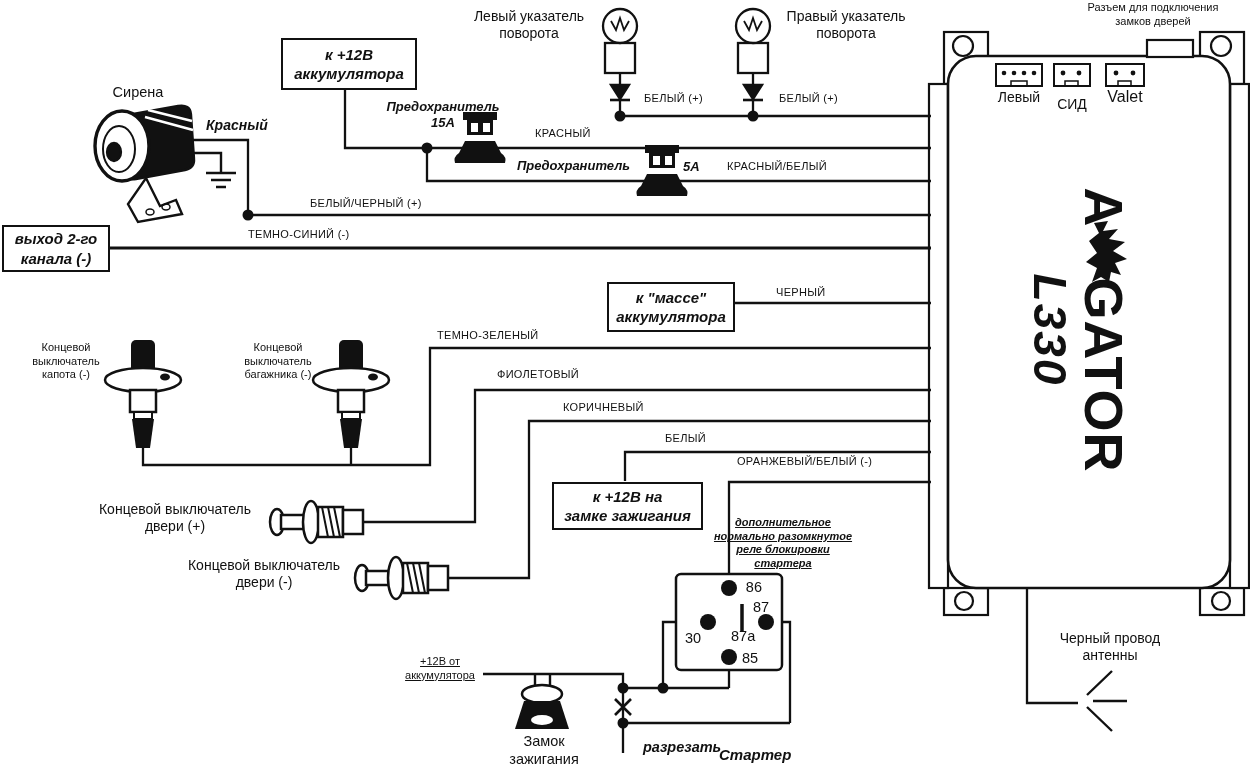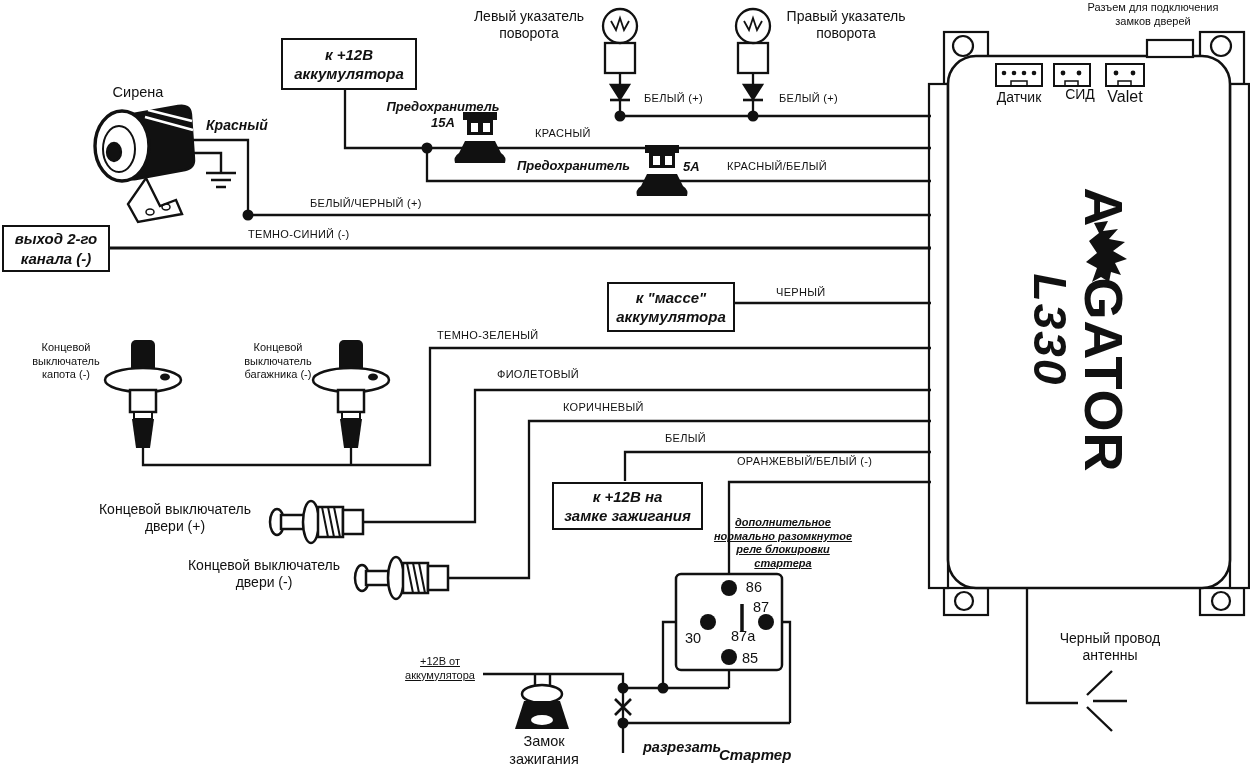--- a/index.html
+++ b/index.html
@@ -273,22 +273,22 @@
 
   <div class="lbl c" style="left:392px;top:655px;width:96px;text-decoration:underline;">+12В от
 аккумулятора</div>
   <div class="lbl c" style="left:498px;top:733px;width:92px;font-size:14.5px;">Замок
 зажигания</div>
   <div class="lbl it" style="left:643px;top:698px;font-size:14.5px;margin-top:41px;">разрезать</div>
   <div class="lbl it" style="left:719px;top:746px;font-size:15px;">Стартер</div>
 
   <div class="lbl c" style="left:1056px;top:1px;width:194px;">Разъем для подключения
 замков дверей</div>
-  <div class="conn-lbl" style="left:992px;top:89px;width:54px;">Датчик</div>
-  <div class="conn-lbl" style="left:1052px;top:86px;width:40px;margin-left:8px;">СИД</div>
+  <div class="conn-lbl" style="left:992px;top:89px;width:54px;">Левый</div>
+  <div class="conn-lbl" style="left:1052px;top:96px;width:40px;">СИД</div>
   <div class="conn-lbl" id="valet-lbl" style="left:1101px;top:88px;width:48px;">Valet</div>
 
   <div id="logo">
     <div class="brand">
       <span>A</span>
       <svg id="gator" width="64" height="52" viewBox="0 0 64 46">
         <path fill="#111" d="M4,36 L2,22 L12,27 L10,12 L20,21 L23,5 L32,17 L40,3 L44,15 L56,9 L53,19 L63,21 L58,29 L63,38 L49,33 L43,44 L34,33 L22,41 L14,31 Z"></path>
       </svg>
       <span>GATOR</span>
     </div>

